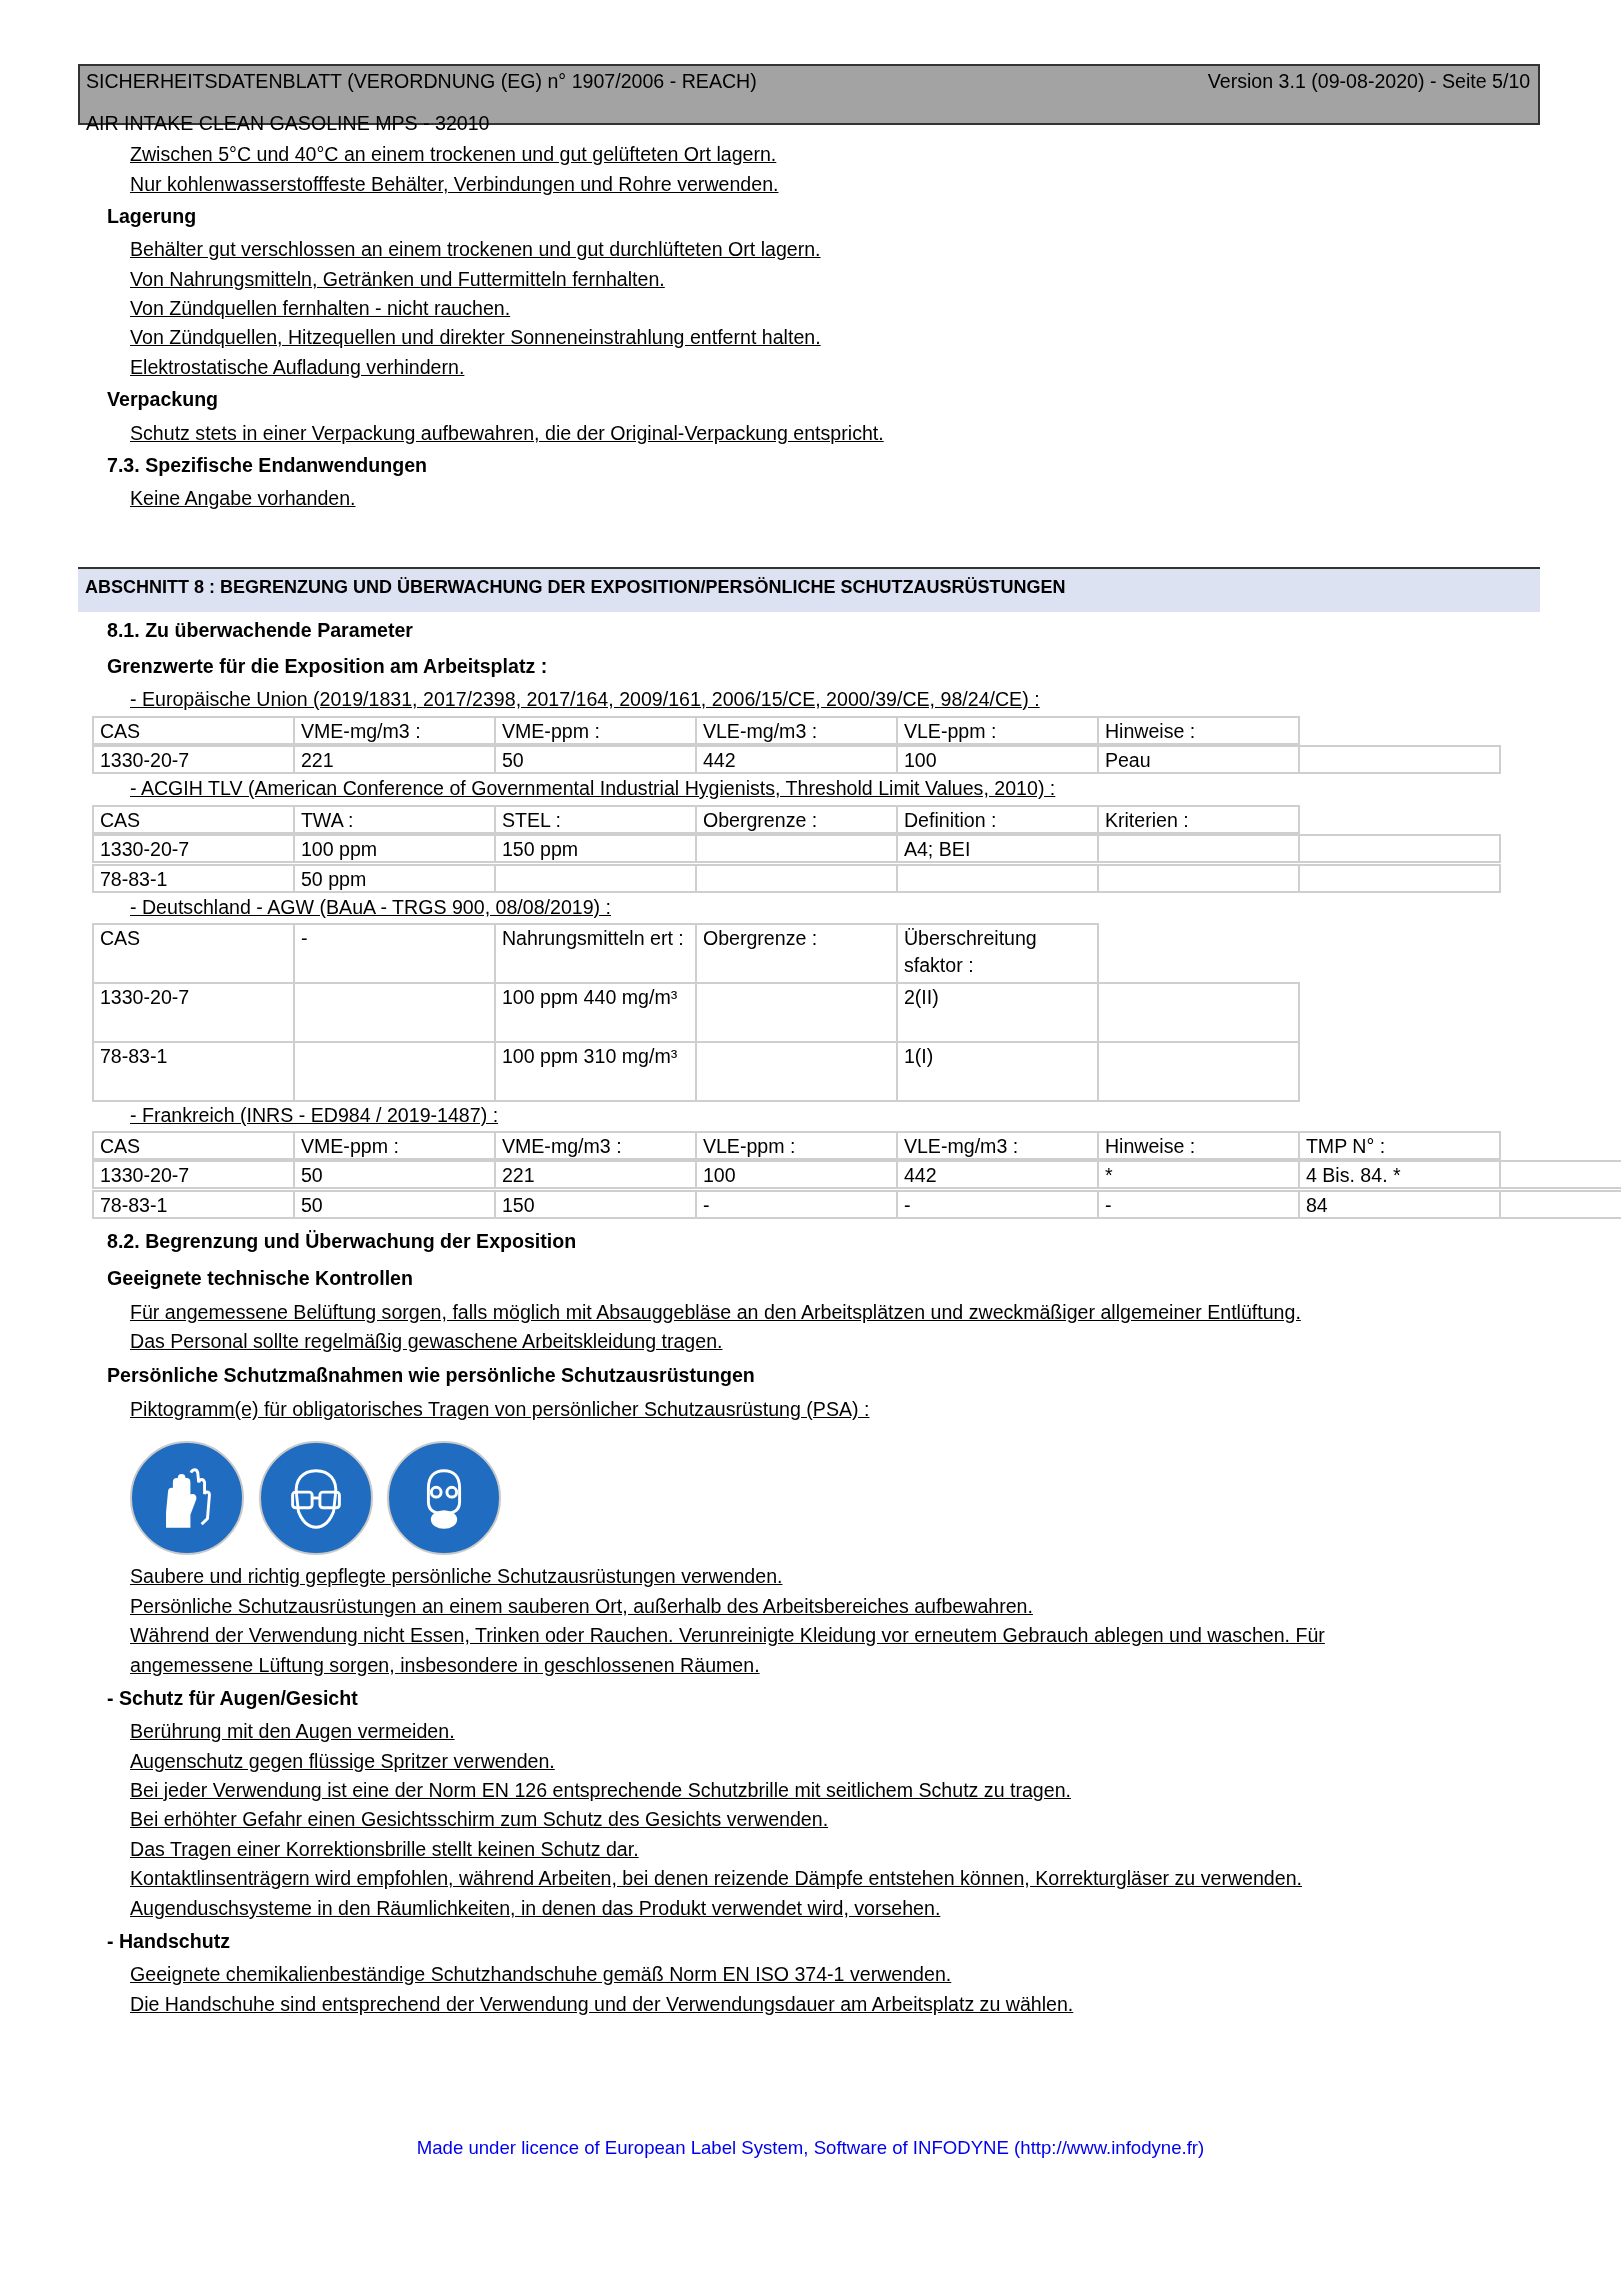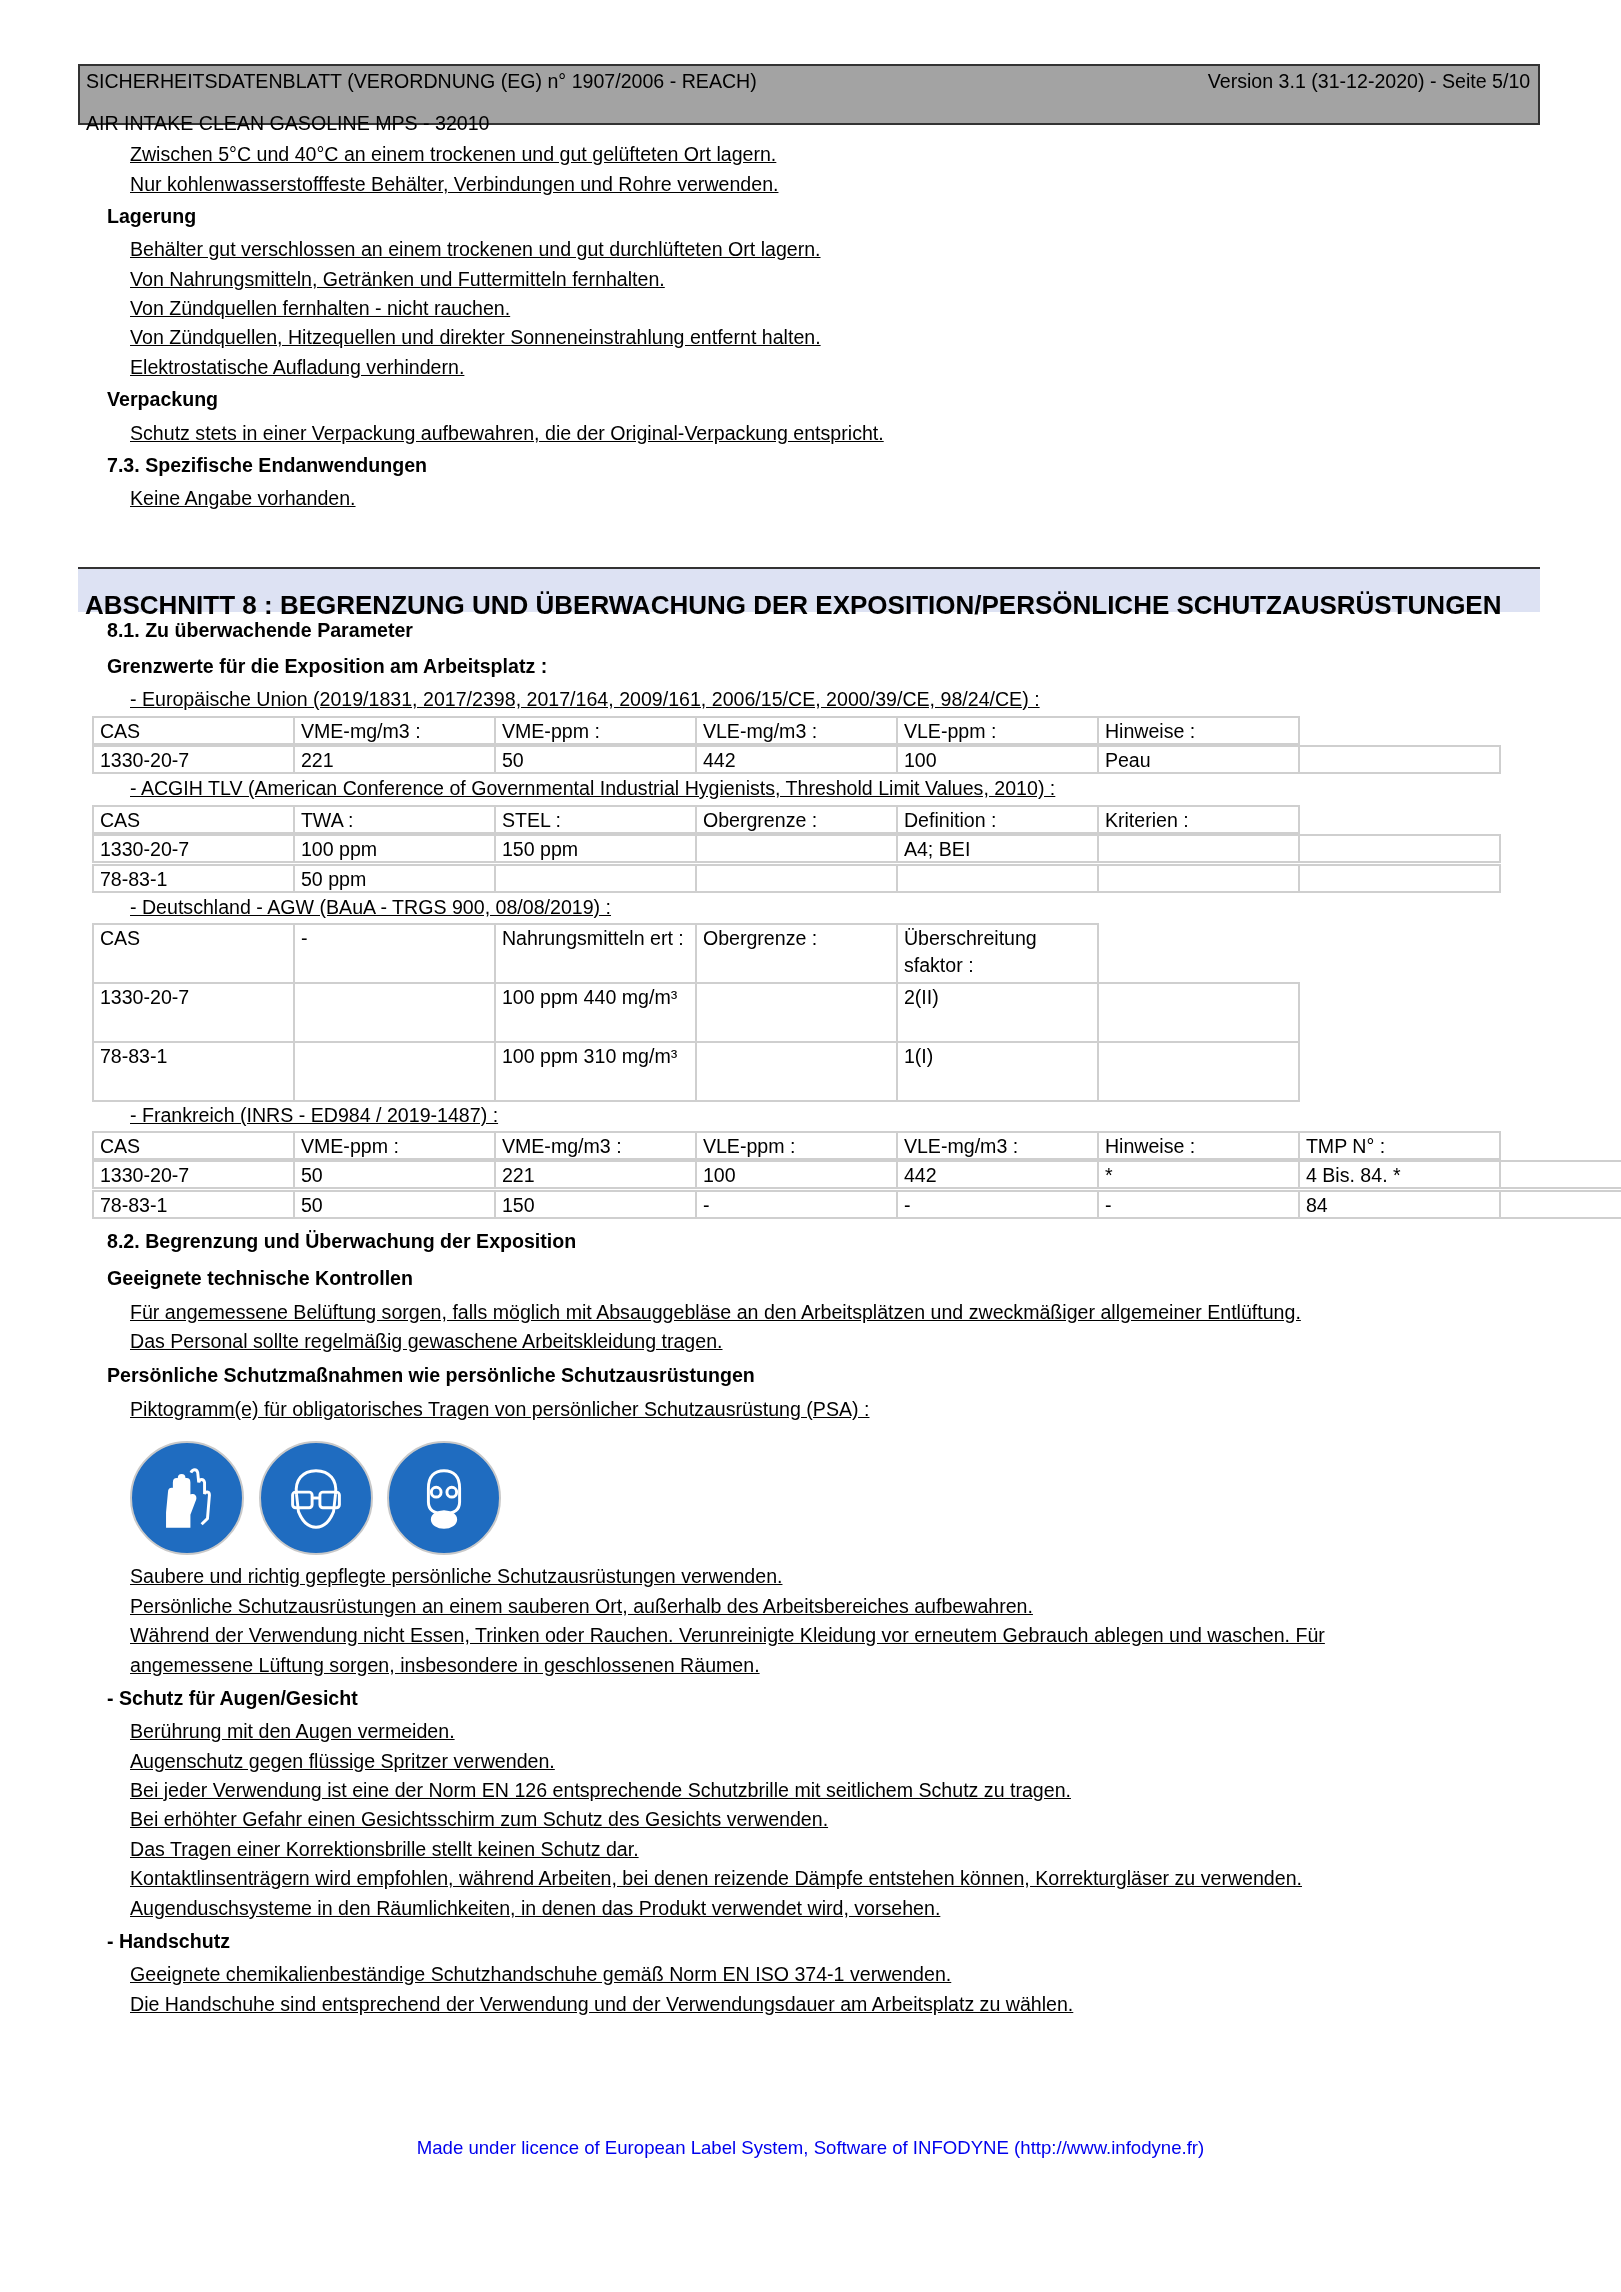--- a/index.html
+++ b/index.html
@@ -12,21 +12,21 @@
   .hdr-right { position: absolute; right: 7.8px; top: 2px; font-size: 19.6px; line-height: 27.4px; white-space: nowrap; }
 
   .abs { position: absolute; white-space: nowrap; line-height: 29px; }
   .txt { font-size: 19.6px; }
   .bold { font-weight: bold; }
   .l1 { left: 107px; }
   .l2 { left: 130px; text-decoration: underline; }
 
   .sec-bar { position: absolute; left: 78px; top: 567px; width: 1462px; height: 45px;
              background: #dde2f3; border-top: 2px solid #333; box-sizing: border-box; }
-  .sec-title { position: absolute; left: 6.9px; top: 21px; font-size: 26px; font-weight: bold; white-space: nowrap; }
+  .sec-title { position: absolute; left: 6.9px; top: 8px; font-size: 18px; font-weight: bold; white-space: nowrap; }
 
   .row { position: absolute; left: 78px; height: 29px; display: flex; }
   .cell { box-sizing: border-box; width: 203px; height: 100%; border: 2px solid #cfcfcf; margin-left: -2px;
           padding: 0 5.9px; font-size: 19.6px; line-height: 27.4px; white-space: nowrap; overflow: hidden; }
   .cell:first-child { margin-left: 14px; }
   .cell.w-last { width: 127px; }
   .row.tall { height: 61px; }
   .row.tall .cell { white-space: normal; }
 
   .picto-row { position: absolute; left: 130px; top: 1441px; display: flex; gap: 14.7px; }
@@ -34,21 +34,21 @@
            border: 2.9px solid #c9c9c9; box-sizing: border-box; display: flex; align-items: center; justify-content: center; }
 
   .footer { position: absolute; left: 0; width: 1621px; top: 2137px; text-align: center; color: #0000ee; font-size: 18.6px; }
 </style>
 </head>
 <body>
 
 <div class="hdr-box">
   <div class="hdr-line hdr-l1">SICHERHEITSDATENBLATT (VERORDNUNG (EG) n° 1907/2006 - REACH)</div>
   <div class="hdr-line hdr-l2">AIR INTAKE CLEAN GASOLINE MPS - 32010</div>
-  <div class="hdr-right">Version 3.1 (31-12-2020) - Seite 5/10</div>
+  <div class="hdr-right">Version 3.1 (09-08-2020) - Seite 5/10</div>
 </div>
 
 <div class="abs txt l2" style="top:140px">Zwischen 5°C und 40°C an einem trockenen und gut gelüfteten Ort lagern.</div>
 <div class="abs txt l2" style="top:170px">Nur kohlenwasserstofffeste Behälter, Verbindungen und Rohre verwenden.</div>
 <div class="abs txt bold l1" style="top:202px">Lagerung</div>
 <div class="abs txt l2" style="top:235px">Behälter gut verschlossen an einem trockenen und gut durchlüfteten Ort lagern.</div>
 <div class="abs txt l2" style="top:265px">Von Nahrungsmitteln, Getränken und Futtermitteln fernhalten.</div>
 <div class="abs txt l2" style="top:294px">Von Zündquellen fernhalten - nicht rauchen.</div>
 <div class="abs txt l2" style="top:323px">Von Zündquellen, Hitzequellen und direkter Sonneneinstrahlung entfernt halten.</div>
 <div class="abs txt l2" style="top:353px">Elektrostatische Aufladung verhindern.</div>

